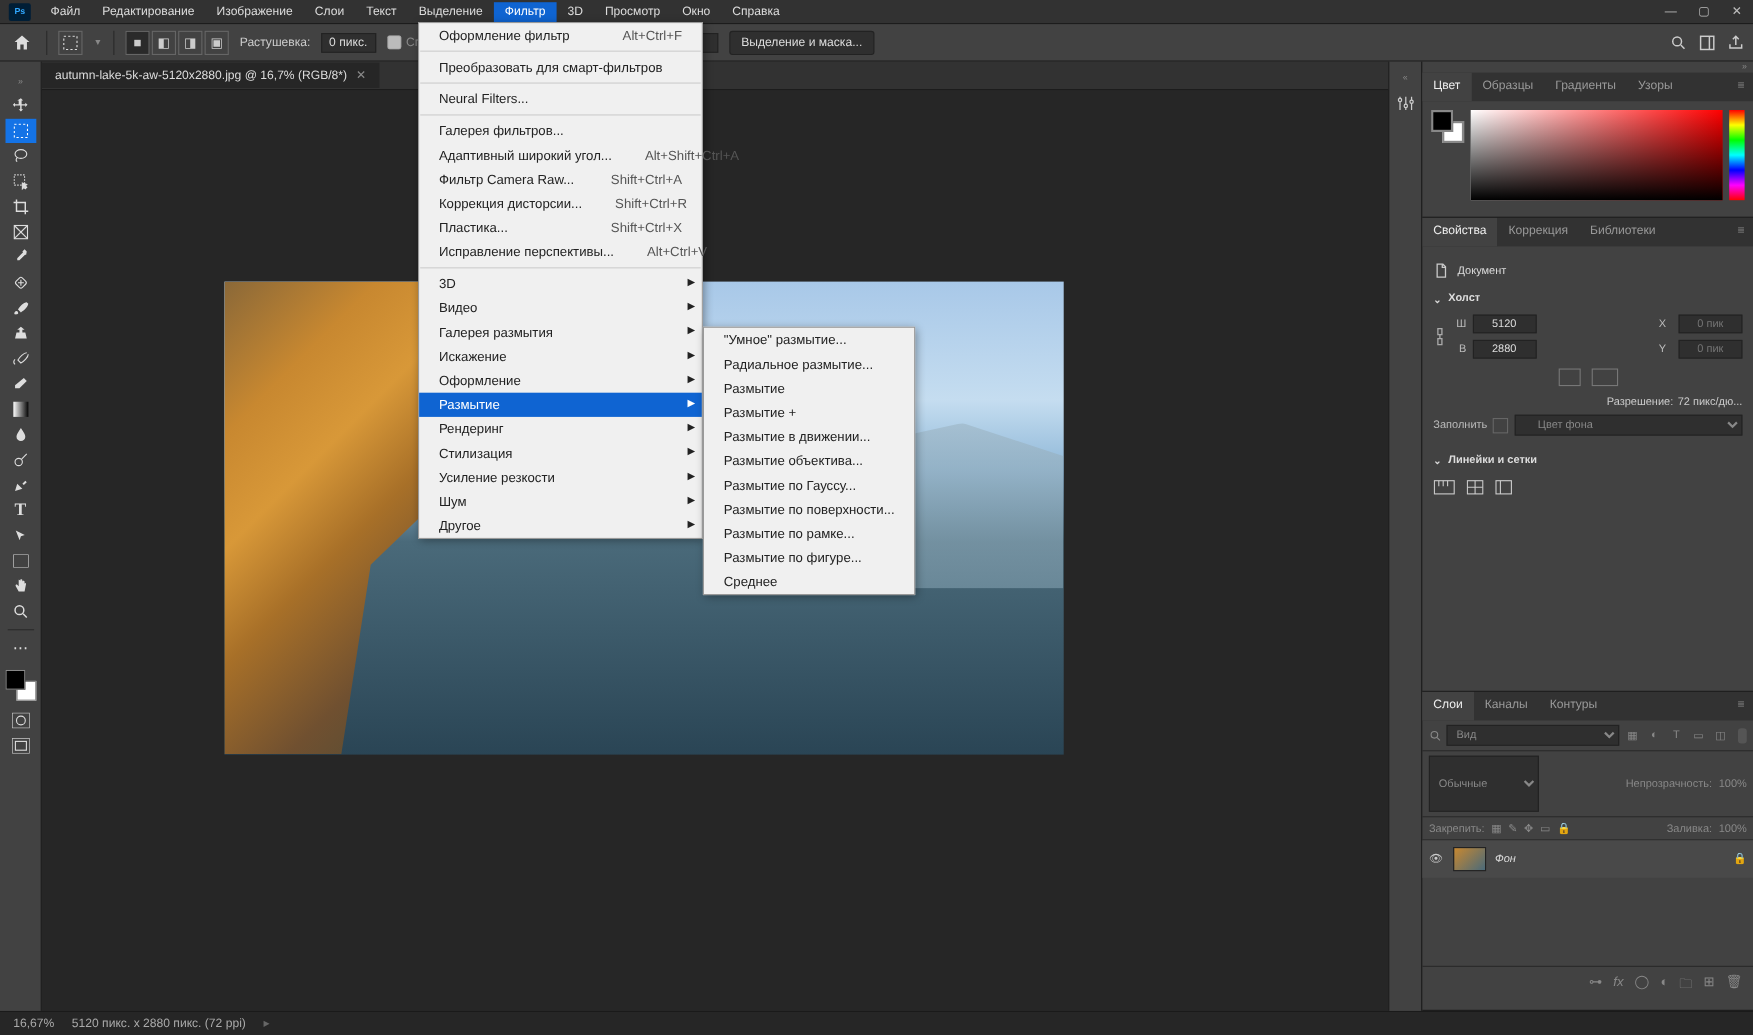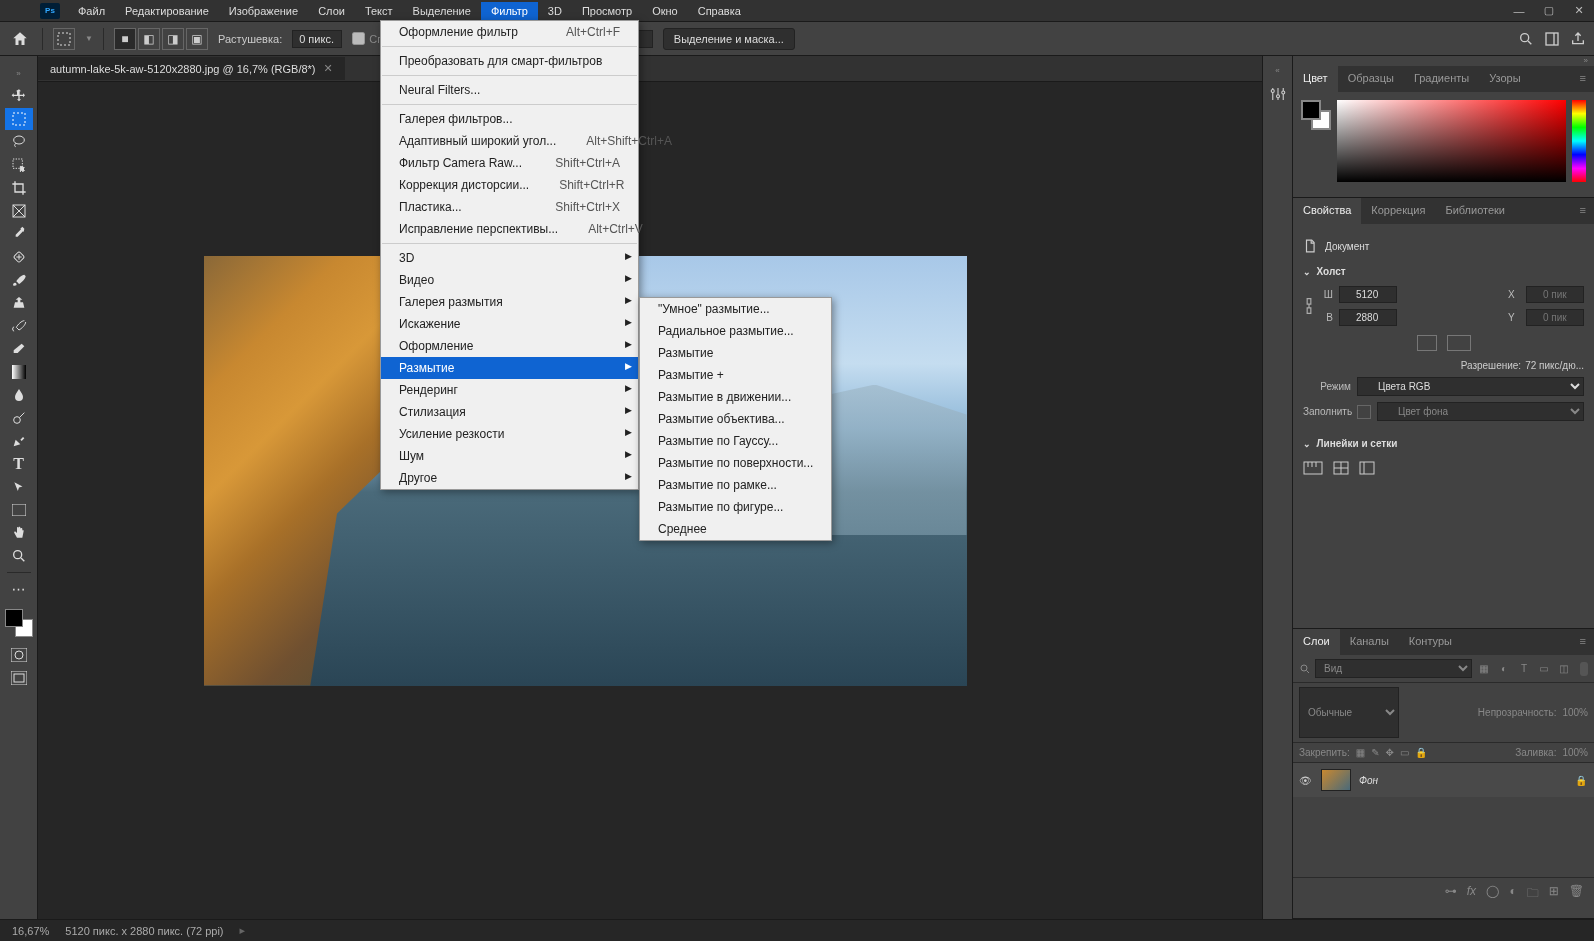--- a/index.html
+++ b/index.html
@@ -1,19 +1,19 @@
 <!DOCTYPE html>
 <html><head>
 <meta charset="utf-8">
 <style>
 * { box-sizing: border-box; margin: 0; padding: 0; font-family: "Segoe UI", Tahoma, sans-serif; }
 body { background: #323232; color: #ccc; font-size: 11px; overflow: hidden; width: 1594px; height: 941px; position: relative; }
 
 
-.menubar { height: 22px; background: #323232; display: flex; align-items: center; border-bottom: 1px solid #1a1a1a; padding-left: 32px; }
+.menubar { height: 22px; background: #323232; display: flex; align-items: center; border-bottom: 1px solid #1a1a1a; }
 .ps-logo { width: 20px; height: 16px; background: #001e36; color: #31a8ff; font-size: 8px; font-weight: bold; display: flex; align-items: center; justify-content: center; margin: 0 8px; border-radius: 2px; }
 .menu-item { padding: 3px 10px; cursor: pointer; color: #ddd; }
 .menu-item.active { background: #0f64d2; color: #fff; }
 .window-ctrls { margin-left: auto; display: flex; }
 .win-btn { width: 30px; height: 20px; display: flex; align-items: center; justify-content: center; color: #bbb; font-size: 11px; }
 
 
 .optionsbar { height: 34px; background: #424242; display: flex; align-items: center; border-bottom: 1px solid #1a1a1a; padding: 0 8px; gap: 10px; }
 .home-btn { width: 24px; height: 24px; display: flex; align-items: center; justify-content: center; }
 .opt-icon { width: 22px; height: 22px; border: 1px solid #666; display: flex; align-items: center; justify-content: center; font-size: 12px; }
@@ -401,24 +401,20 @@
         </div>
         <div class="icon-row" style="justify-content:center;">
           <div class="icon-box"></div>
           <div class="icon-box" style="width:24px"></div>
         </div>
         <div class="props-row" style="justify-content:flex-end; gap:4px;">
           <span>Разрешение:</span>
           <span>72 пикс/дю...</span>
         </div>
         <div class="props-row">
-          <span style="width:48px;text-align:right;color:#bbb">Режим</span>
-          <select><option>Цвета RGB</option></select>
-        </div>
-        <div class="props-row">
           <span style="width:48px;text-align:right;color:#bbb">Заполнить</span>
           <div style="width:14px;height:14px;border:1px solid #666"></div>
           <select style="color:#888"><option>Цвет фона</option></select>
         </div>
         <div class="props-section-title" style="margin-top:8px">
             <span style="font-size:9px">⌄</span>
             <span>Линейки и сетки</span>
           </div>
         <div class="icon-row">
           <svg width="20" height="14" fill="none" stroke="#ccc">

